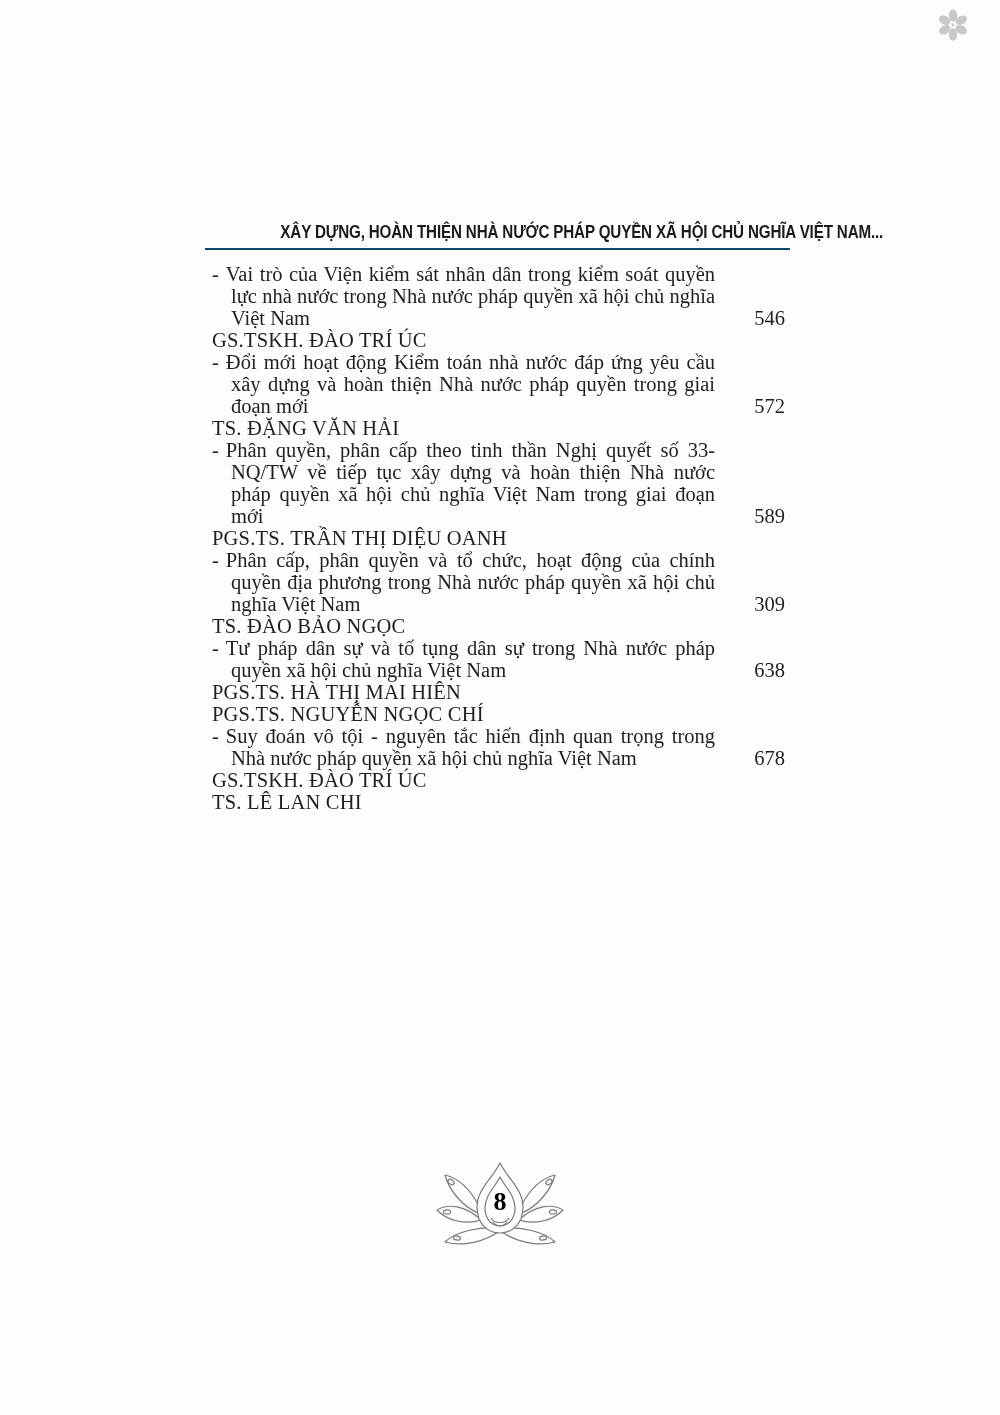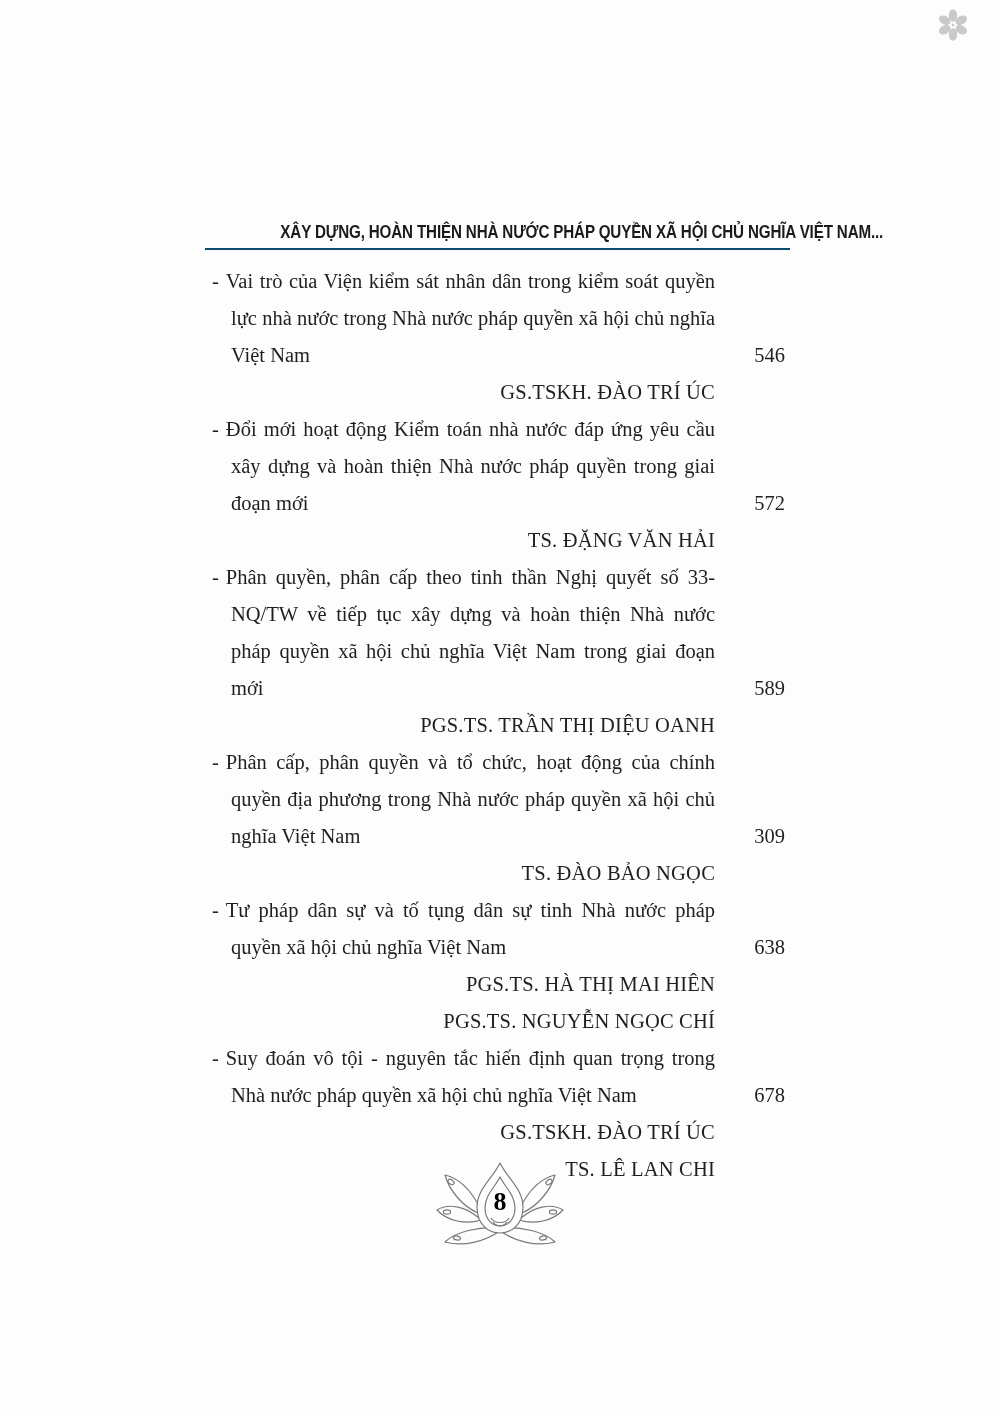--- a/index.html
+++ b/index.html
@@ -28,40 +28,39 @@
     font-size:19px;
     letter-spacing:-0.2px;
     color:#1b1b1b;
     transform:scaleX(0.8);
     transform-origin:center;
   }
   
   .toc{
     position:absolute;left:212px;top:263px;width:573px;
     font-size:20.5px;
-    line-height:37px;
+    line-height:22px;
   }
   .entry-body{
     position:relative;
     box-sizing:border-box;
     width:503px;
     padding-left:19px;
     text-indent:-19px;
     text-align:justify;
   }
   .dash{margin-right:7px;}
   .pagenum{
     position:absolute;
     right:-70px;bottom:0;
     text-indent:0;
     margin-top:16px;
   }
   .author{
     width:503px;
-    text-align:right;
     letter-spacing:0.2px;
   }
   
   .lotus-wrap{position:absolute;left:435px;top:1158px;width:130px;height:92px;}
   .lotus-wrap svg{position:absolute;left:0;top:0;}
   .lotus-num{
     position:absolute;left:0;right:0;top:29px;
     text-align:center;
     font-family:"Liberation Serif", serif;
     font-weight:700;
@@ -120,21 +119,21 @@
   <div class="entry">
     <div class="entry-body">
       <span class="dash">-</span><span>Phân cấp, phân quyền và tổ chức, hoạt động của chính quyền địa phương trong Nhà nước pháp quyền xã hội chủ nghĩa Việt Nam</span>
       <span class="pagenum">309</span>
     </div>
     <div class="author">TS. ĐÀO BẢO NGỌC</div>
   </div>
 
   <div class="entry">
     <div class="entry-body">
-      <span class="dash">-</span><span>Tư pháp dân sự và tố tụng dân sự tinh Nhà nước pháp quyền xã hội chủ nghĩa Việt Nam</span>
+      <span class="dash">-</span><span>Tư pháp dân sự và tố tụng dân sự trong Nhà nước pháp quyền xã hội chủ nghĩa Việt Nam</span>
       <span class="pagenum">638</span>
     </div>
     <div class="author">PGS.TS. HÀ THỊ MAI HIÊN</div>
   </div>
 
   <div class="entry">
     <div class="author">PGS.TS. NGUYỄN NGỌC CHÍ</div>
   </div>
 
   <div class="entry">

